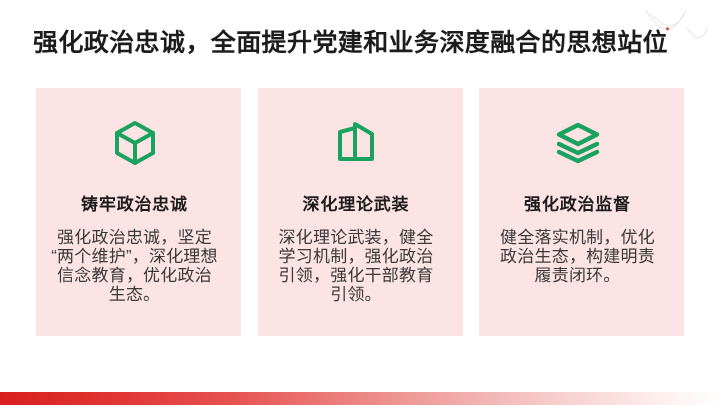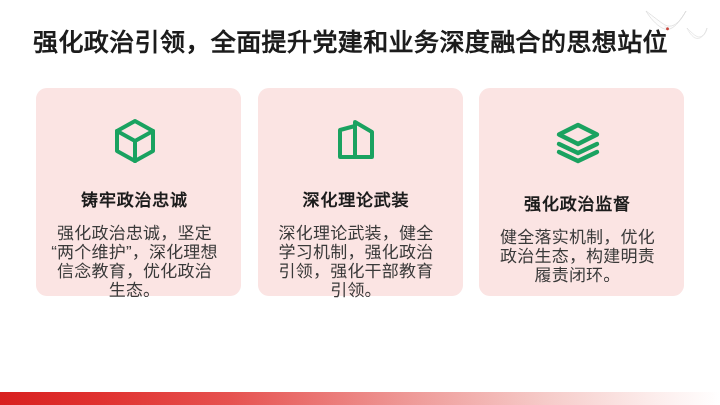--- a/index.html
+++ b/index.html
@@ -60,23 +60,23 @@
     position: absolute;
     left: 36px;
     top: 88px;
     width: 648px;
     height: 280px;
     display: flex;
     justify-content: space-between;
   }
   .card {
     width: 205px;
-    height: 208px;
+    height: 248px;
     background: #fbe4e3;
-    border-radius: 11px;
+    border-radius: 0;
     box-sizing: border-box;
     display: flex;
     flex-direction: column;
     align-items: center;
     padding: 28px 22px 0 14px;
   }
   .card-icon {
     width: 54px;
     height: 54px;
     display: flex;
@@ -128,21 +128,21 @@
     <svg class="bird-big" width="44" height="26" viewBox="0 0 44 26">
       <path d="M2 3 C 10 9, 16 14, 21 17 C 24 18.5, 27 18.5, 30 17 C 34 15, 38 10, 42 3 C 37 12, 32 18, 27 20.5 C 24 21.8, 21 21.6, 18 20 C 12 16.5, 6 10, 2 3 Z" fill="#fdfdfd" stroke="#d9d9d9" stroke-width="0.7"></path>
       <path d="M20 17 C 22 19, 24 20, 26 20 L 24 23 C 22 22, 20.5 19.8, 20 17 Z" fill="#f2f2f2"></path>
       <circle cx="23.5" cy="20.8" r="1.5" fill="#c9453d"></circle>
     </svg>
     <svg class="bird-small" width="22" height="16" viewBox="0 0 22 16">
       <path d="M1 2 C 5 6, 8 9, 11 10.5 C 13 11.3, 15 11, 17 9.5 C 19 8, 20.5 5, 21 2 C 19.5 7, 17 10.5, 14 12 C 11.8 13, 9.5 12.6, 7.5 11 C 5 9, 2.6 5.6, 1 2 Z" fill="#fdfdfd" stroke="#dcdcdc" stroke-width="0.6"></path>
     </svg>
   </div>
 
-  <div class="page-title">强化政治引领，全面提升党建和业务深度融合的思想站位</div>
+  <div class="page-title">强化政治忠诚，全面提升党建和业务深度融合的思想站位</div>
 
   <div class="cards">
 
     <div class="card">
       <div class="card-icon">
         <svg width="50" height="50" viewBox="0 0 50 50">
           <g fill="none" stroke="#1aa260" stroke-width="4" stroke-linecap="round" stroke-linejoin="round">
             <path d="M25 5 L43 15 L43 35 L25 45 L7 35 L7 15 Z"></path>
             <path d="M7 15 L25 25 L43 15"></path>
             <path d="M25 25 L25 45"></path>

